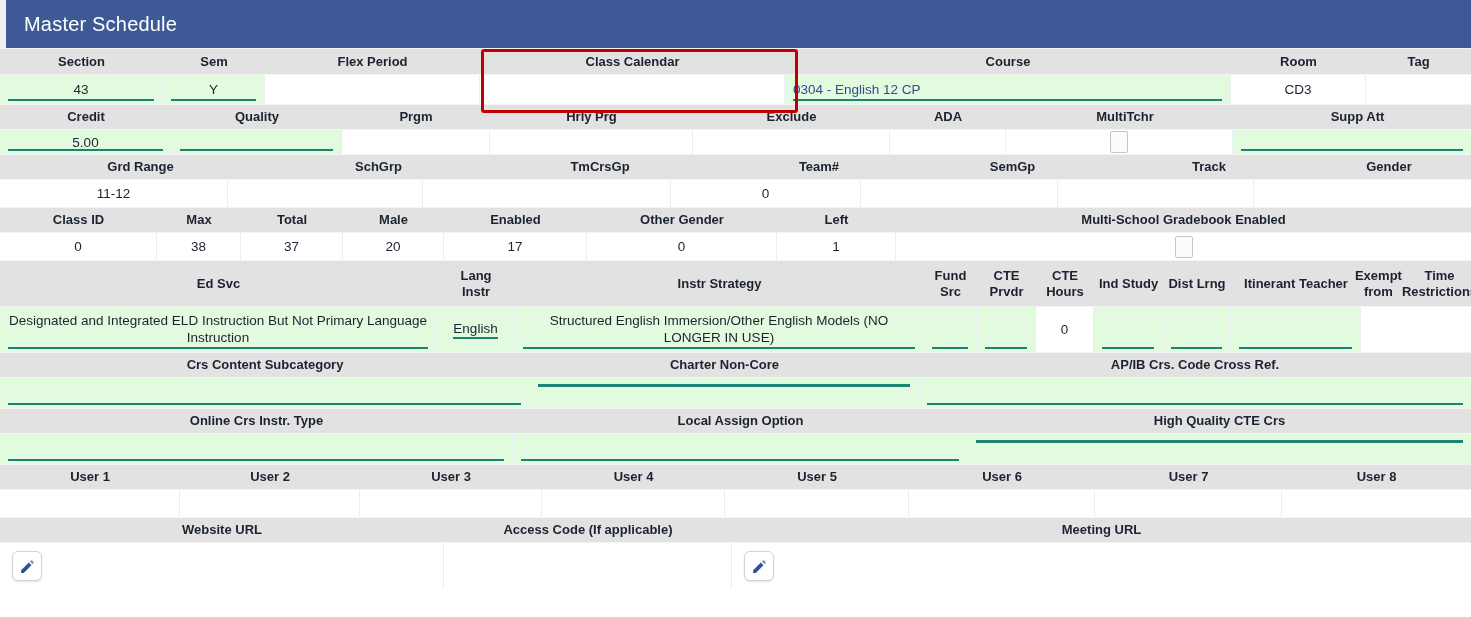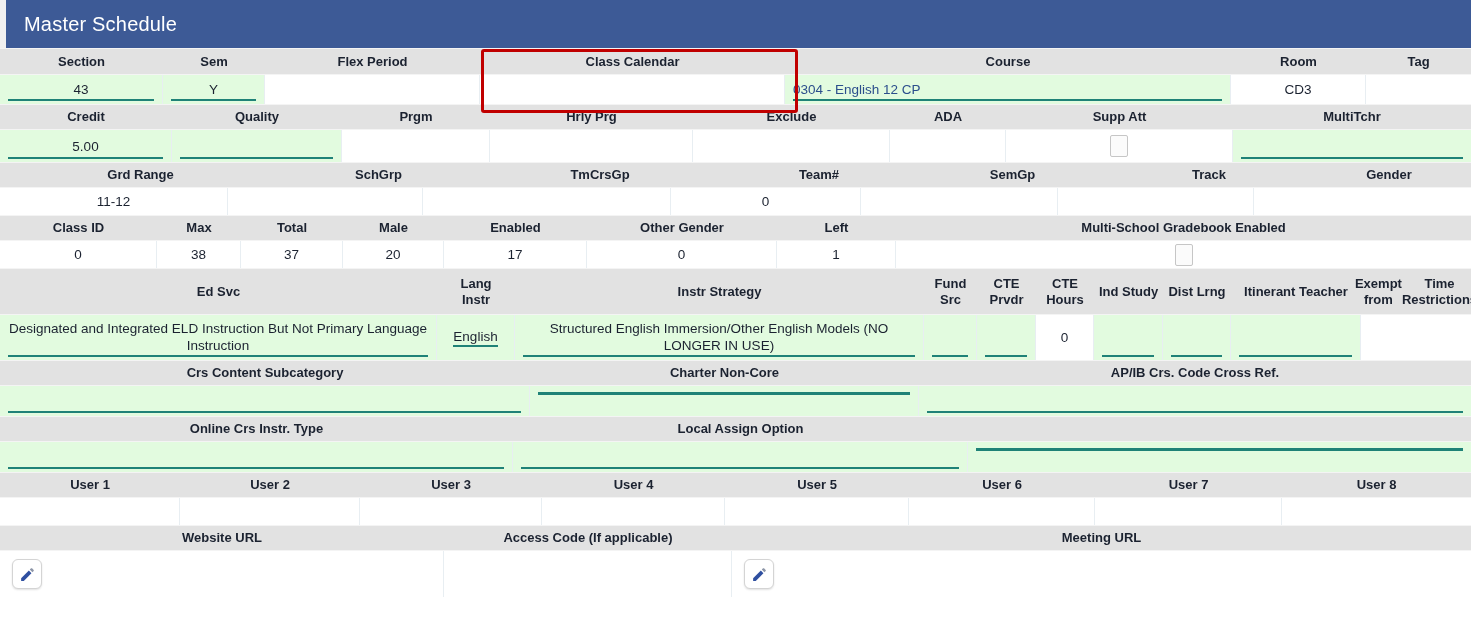--- a/index.html
+++ b/index.html
@@ -119,25 +119,25 @@
       </div>
   </div>
 
   <div class="hrow" style="height:26px;">
     <div class="hcell" style="width:172px;">Credit</div>
     <div class="hcell" style="width:170px;">Quality</div>
     <div class="hcell" style="width:148px;">Prgm</div>
     <div class="hcell" style="width:203px;">Hrly Prg</div>
     <div class="hcell" style="width:197px;">Exclude</div>
     <div class="hcell" style="width:116px;">ADA</div>
+    <div class="hcell" style="width:238px;">MultiTchr</div>
     <div class="hcell" style="width:227px;">Supp Att</div>
-    <div class="hcell" style="width:238px;">MultiTchr</div>
-  </div>
-
-  <div class="vrow" style="height:32px;">
+  </div>
+
+  <div class="vrow" style="height:24px;">
     <div class="vcell green ul" style="width:172px;">
         <span class="val">5.00</span>
       </div>
     <div class="vcell green ul" style="width:170px;">
         <span class="val"></span>
       </div>
     <div class="vcell plain" style="width:148px;">
         <span class="val"></span>
       </div>
     <div class="vcell plain" style="width:203px;">
@@ -304,20 +304,21 @@
         <span class="val"></span>
       </div>
     <div class="vcell green ul nb" style="width:552px;">
         <span class="val"></span>
       </div>
   </div>
 
   <div class="hrow" style="height:26px;">
     <div class="hcell" style="width:513px;">Online Crs Instr. Type</div>
     <div class="hcell" style="width:455px;">Local Assign Option</div>
+    <div class="hcell" style="width:503px;">High Quality CTE Crs</div>
   </div>
 
   <div class="vrow" style="height:30px;">
     <div class="vcell green ul" style="width:513px;">
         <span class="val"></span>
       </div>
     <div class="vcell green ul" style="width:455px;">
         <span class="val"></span>
       </div>
     <div class="vcell green ul ul-top nb" style="width:503px;">

